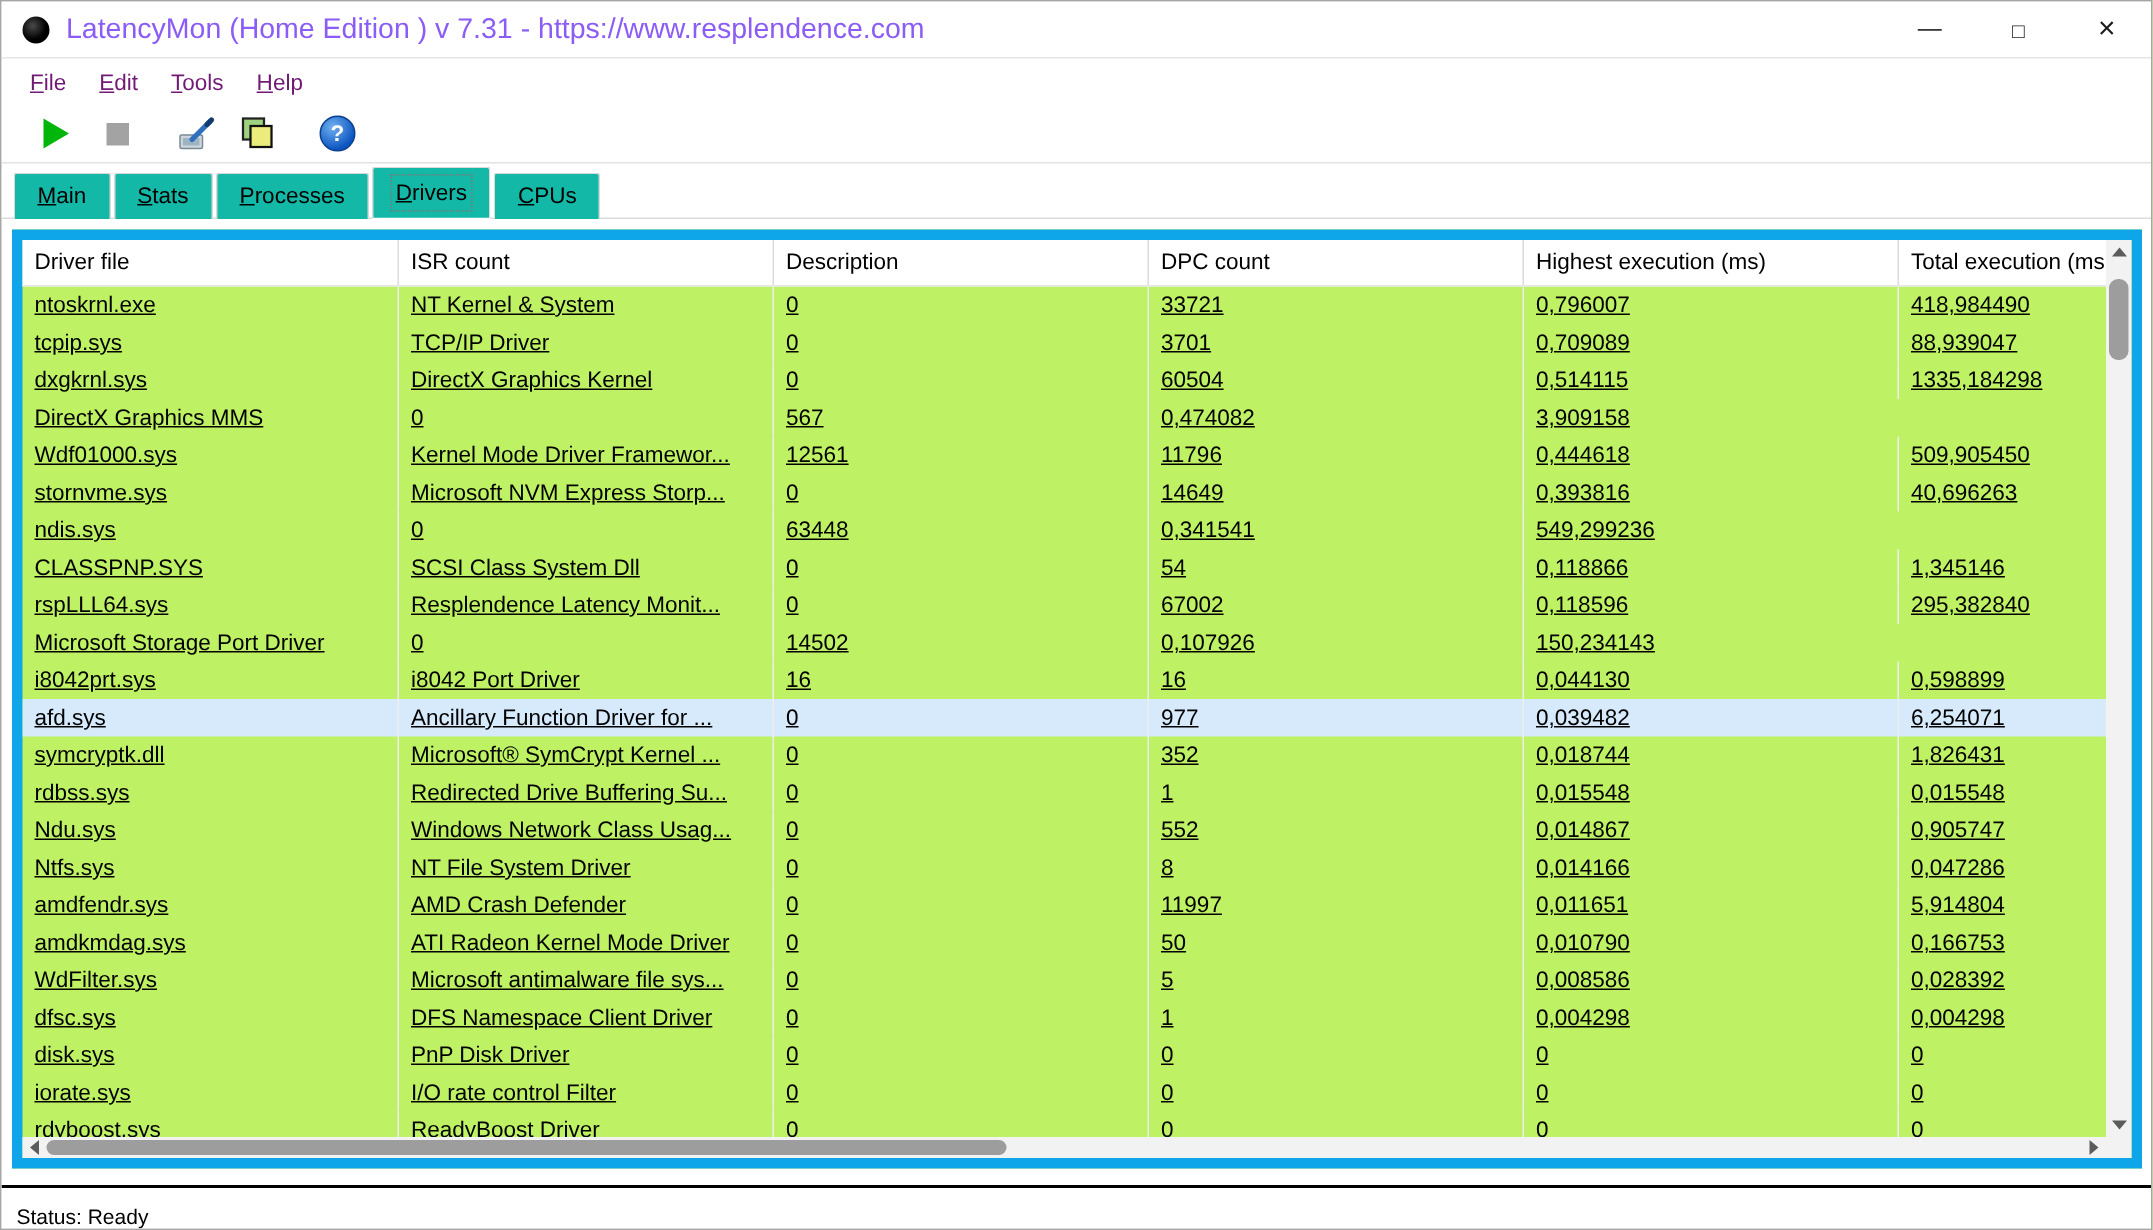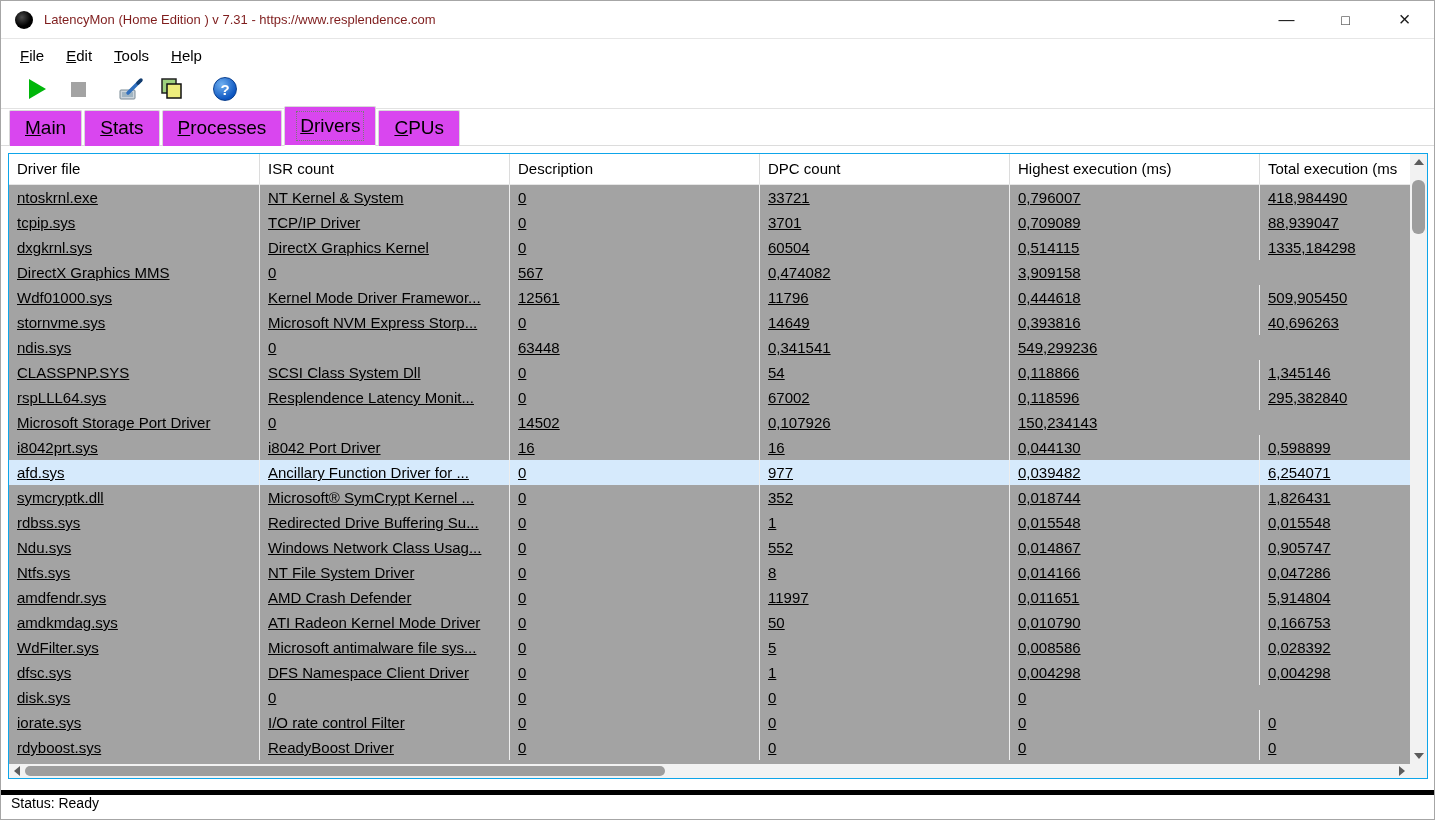--- a/index.html
+++ b/index.html
@@ -19,39 +19,39 @@
     display: flex; align-items: center;
     border-bottom: 1px solid #e6e6e6;
     padding-left: 14px;
     background: #fff;
   }
   .app-icon {
     width: 18px; height: 18px; border-radius: 50%;
     background: radial-gradient(circle at 38% 35%, #4a4a4a 0%, #000 55%);
     margin-right: 11px; flex: 0 0 auto;
   }
-  .title-text { font-size: 13px; color: #7f1d1d; white-space: nowrap; }
+  .title-text { font-size: 19px; color: #8b5cf6; white-space: nowrap; }
   .win-controls { margin-left: auto; display: flex; height: 100%; }
   .win-btn {
     width: 59px; height: 100%;
     display: flex; align-items: center; justify-content: center;
     font-size: 15px; color: #1a1a1a;
   }
   .win-btn.close { font-size: 20px; }
   .win-btn.max { font-size: 14px; }
   .win-btn.min { font-size: 16px; }
 
   
   .menubar {
     position: absolute; top: 39px; left: 0; right: 0; height: 30px;
     display: flex; align-items: center; padding-left: 8px;
     background: #fff;
   }
   .menu-item {
-    display: inline-block; padding: 4px 11px; font-size: 15px; color: #000000;
+    display: inline-block; padding: 4px 11px; font-size: 15px; color: #701a75;
   }
   .menu-item::first-letter { text-decoration: underline; }
 
   
   .toolbar {
     position: absolute; top: 69px; left: 0; right: 0; height: 39px;
     display: flex; align-items: center; padding-left: 20px;
     border-bottom: 1px solid #e2e2e2; background: #fff;
   }
   .tool-btn {
@@ -76,33 +76,33 @@
   }
 
   
   .tabbar {
     position: absolute; top: 112px; left: 0; right: 0; height: 33px;
     display: flex; align-items: flex-end; padding-left: 8px;
     border-bottom: 1px solid #dcdcdc; background: #fff;
   }
   .tab {
     border: 1px solid #d9d9d9; border-bottom: none;
-    background: #d946ef; font-size: 19px;
+    background: #14b8a6; font-size: 15px;
     padding: 6px 15px 7px 15px; margin-right: 2px; margin-bottom: -1px;
     border-top-left-radius: 2px; border-top-right-radius: 2px;
   }
   .tab.active { padding-top: 8px; padding-bottom: 8px; border-bottom: 1px solid #fff; }
   .tab-label { display: inline-block; }
   .tab-label::first-letter { text-decoration: underline; }
   .tab.active .tab-label { outline: 1px dotted #7a7a7a; outline-offset: 3px; }
 
   
   .listview {
     position: absolute; top: 152px; left: 7px; width: 1420px; height: 626px;
-    border: 1px solid #0ea5e9; background: #a3a3a3;
+    border: 7px solid #0ea5e9; background: #bef264;
   }
   .lheader {
     position: absolute; top: 0; left: 0; right: 17px; height: 31px;
     display: grid; grid-template-columns: 251px 250px 250px 250px 250px 1fr;
     border-bottom: 1px solid #e6e6e6; background: #fff;
   }
   .hcell {
     font-size: 15px; color: #000; padding: 6px 4px 0 8px;
     border-right: 1px solid #dcdcdc;
     white-space: nowrap; overflow: hidden;
@@ -155,22 +155,22 @@
     border-bottom: 5px solid transparent; border-left: 6px solid #5c5c5c; }
   .h-thumb {
     position: absolute; top: 2px; height: 10px; left: 16px; width: 640px;
     background: #9d9d9d; border-radius: 5px;
   }
   .corner { position: absolute; right: 0; bottom: 0; width: 17px; height: 14px; background: #f2f2f2; }
 
   
   .statusbar {
     position: absolute; left: 0; right: 0; bottom: 0; height: 29px;
-    border-top: 5px solid #000000;
-    display: flex; align-items: flex-start; padding-left: 10px;
+    border-top: 2px solid #000000;
+    display: flex; align-items: flex-end; padding-left: 10px;
     font-size: 14px; background: #fff;
   }
 </style>
 </head>
 <body>
 
 <div class="titlebar">
   <div class="app-icon"></div>
   <div class="title-text">LatencyMon  (Home Edition )  v 7.31 - https://www.resplendence.com</div>
   <div class="win-controls">
@@ -391,20 +391,21 @@
       <div class="trow">
         <div class="tcell">dfsc.sys</div>
         <div class="tcell">DFS Namespace Client Driver</div>
         <div class="tcell">0</div>
         <div class="tcell">1</div>
         <div class="tcell">0,004298</div>
         <div class="tcell">0,004298</div>
       </div>
       <div class="trow">
         <div class="tcell">disk.sys</div>
+        <div class="tcell">PnP Disk Driver</div>
         <div class="tcell">0</div>
         <div class="tcell">0</div>
         <div class="tcell">0</div>
         <div class="tcell">0</div>
       </div>
       <div class="trow">
         <div class="tcell">iorate.sys</div>
         <div class="tcell">I/O rate control Filter</div>
         <div class="tcell">0</div>
         <div class="tcell">0</div>

